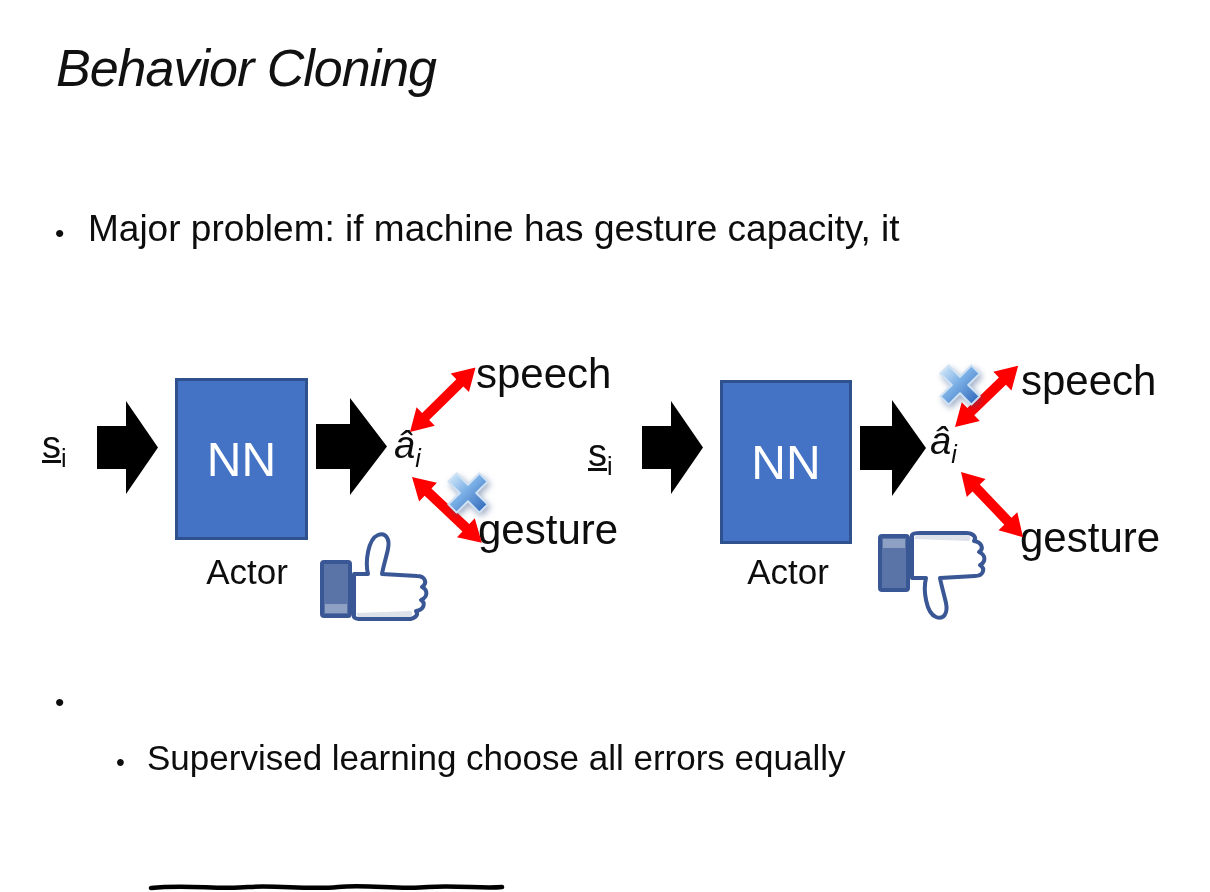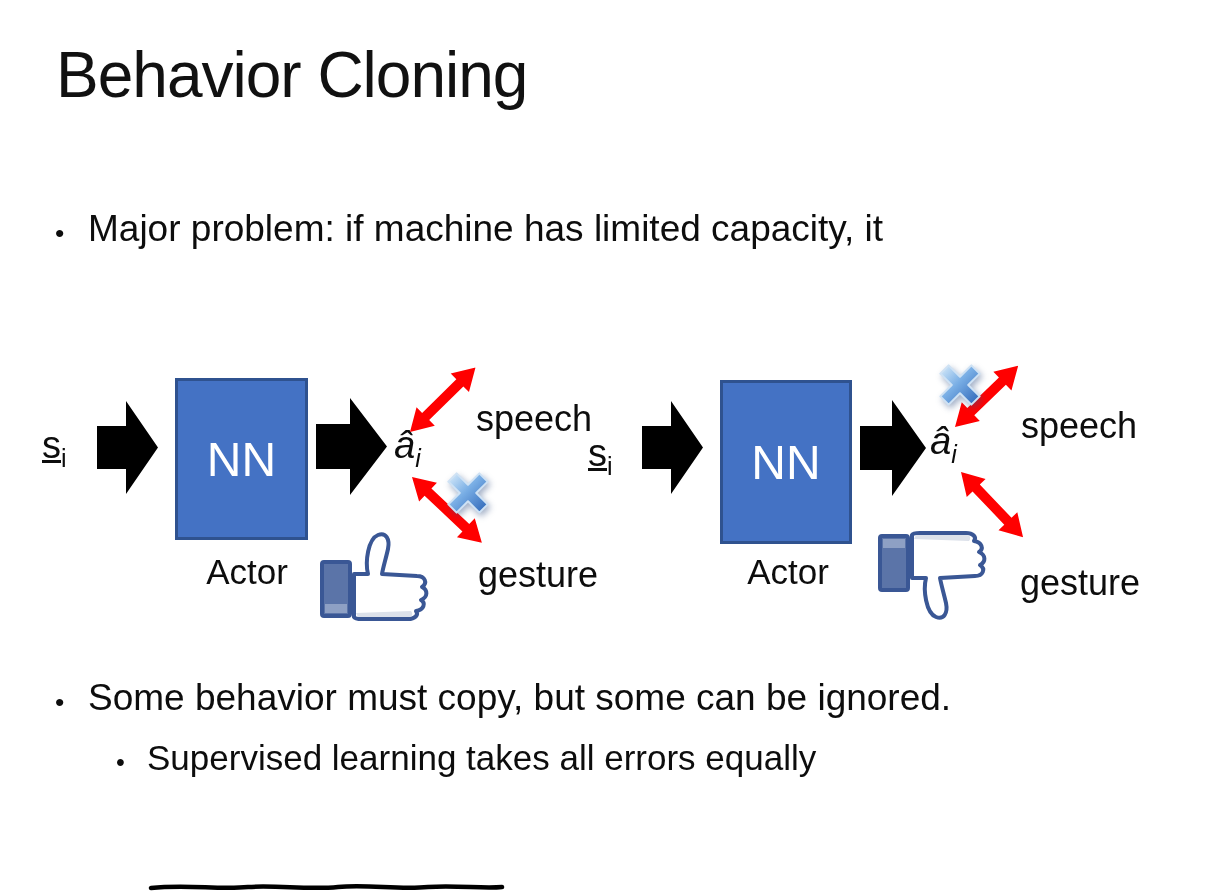--- a/index.html
+++ b/index.html
@@ -5,57 +5,57 @@
   :root{
     --nn-fill:#4472C4; --nn-border:#2F528F; --arrow-black:#000000; --arrow-red:#FF0000;
     --fb-outline:#3A5795; --fb-cuff:#5B74A8; --cross-blue:#4A8FD9; --text:#0D0D0D;
   }
   html,body{margin:0;padding:0;background:#ffffff;}
   .slide{
     position:relative; width:1210px; height:892px; background:#ffffff; overflow:hidden;
     font-family:"Liberation Sans", sans-serif; color:var(--text);
   }
   .abs{position:absolute;}
-  .title{left:56px; top:38px; font-size:64px; letter-spacing:-1px; color:#111; white-space:nowrap;}
+  .title{left:56px; top:38px; font-size:52px; letter-spacing:-1px; color:#111; white-space:nowrap;font-style:italic;}
   .bullet-row{display:flex; align-items:flex-start;}
   .dot{flex:0 0 auto; font-size:0.72em; padding-top:4px;}
   .b1{left:55px; top:202px; font-size:37px; line-height:54px;}
   .b1 .dot{width:33px;}
   .b2{left:55px; top:672px; font-size:37px; line-height:52px;}
   .b2 .dot{width:33px;}
   .b3{left:116px; top:734px; font-size:35px; line-height:48px;}
   .b3 .dot{width:31px;}
   .line{white-space:nowrap;}
   .nn-box{
     background:var(--nn-fill); border:3px solid var(--nn-border); box-sizing:border-box;
     display:flex; align-items:center; justify-content:center;
     color:#ffffff; font-size:48px;
   }
   .state-label{font-size:38px; white-space:nowrap;text-decoration:underline;}
   .state-label sub{font-size:25px;}
   .action-label{font-family:Liberation Sans, sans-serif; font-style:italic; font-size:38px; white-space:nowrap;}
   .action-label sub{font-size:25px;}
-  .word-label{font-size:36px; white-space:nowrap;margin-top:48px;}
+  .word-label{font-size:42px; white-space:nowrap;}
   .actor-label{font-size:35px; text-align:center; width:120px;}
   .darrow{height:30px; transform-origin:0 50%; z-index:3;}
   .cross{z-index:5; filter:drop-shadow(2px 3px 3px rgba(50,80,130,0.45));}
   .thumb{width:127px; height:100px;}
   .thumb-down{transform:scaleY(-1);}
 </style>
 </head>
 <body>
 
 <div class="slide">
 
   <div class="abs title">Behavior Cloning</div>
 
   <div class="abs bullet-row b1">
     <span class="dot">•</span>
     <div>
-      <div class="line">Major problem: if machine has limited capacity, it</div>
+      <div class="line">Major problem: if machine has gesture capacity, it</div>
     </div>
   </div>
 
   <div>
 
     <div class="abs state-label" style="left:42px; top:424px;"><span>s</span><sub>i</sub></div>
 
     <svg class="abs" style="left:97px; top:401px;" width="61" height="93" viewBox="0 0 61 93">
       <polygon points="0,25 29,25 29,0 61,46.5 29,93 29,68 0,68" style="fill:var(--arrow-black)"></polygon>
     </svg>
@@ -145,25 +145,24 @@
     <svg class="abs thumb thumb-down" style="left:876px; top:528px;" viewBox="0 0 127 100">
       <rect x="4" y="38" width="28" height="54" rx="2" style="fill:var(--fb-cuff); stroke:var(--fb-outline)" stroke-width="4"></rect>
       <rect x="7" y="80" width="22" height="9" fill="#8EA0C4"></rect>
       <path d="M36,93 L36,50 L50,50 C47,38 50,15 60,11 C68,8 72,15 70,25 C68,34 65,44 64,50 L99,52 C107,52 110,59 104,63 C110,66 110,73 103,76 C108,79 106,86 98,87 C101,91 97,95 90,95 L44,95 Q37,95 36,93 Z" fill="#FFFFFF" style="stroke:var(--fb-outline)" stroke-width="4" stroke-linejoin="round"></path>
       <path d="M38,89 L93,87 Q96,91 92,93 L40,93 Z" fill="#DCE1EA"></path>
     </svg>
   </div>
 
   <div class="abs bullet-row b2">
     <span class="dot">•</span>
-    <div class="line">Some behavior must copy, but some can be ignored.</div>
   </div>
 
   <div class="abs bullet-row b3">
     <span class="dot">•</span>
-    <div class="line">Supervised learning takes all errors equally</div>
+    <div class="line">Supervised learning choose all errors equally</div>
   </div>
 
   <svg class="abs" style="left:148px; top:882px;" width="360" height="10" viewBox="0 0 360 10">
     <path d="M3,6 C40,2 70,8 100,5 C130,3 160,8 190,5 C220,2 250,8 280,5 C310,3 335,7 354,5" stroke="#000000" stroke-width="4.5" fill="none" stroke-linecap="round"></path>
   </svg>
 
 </div>
 
 </body></html>

